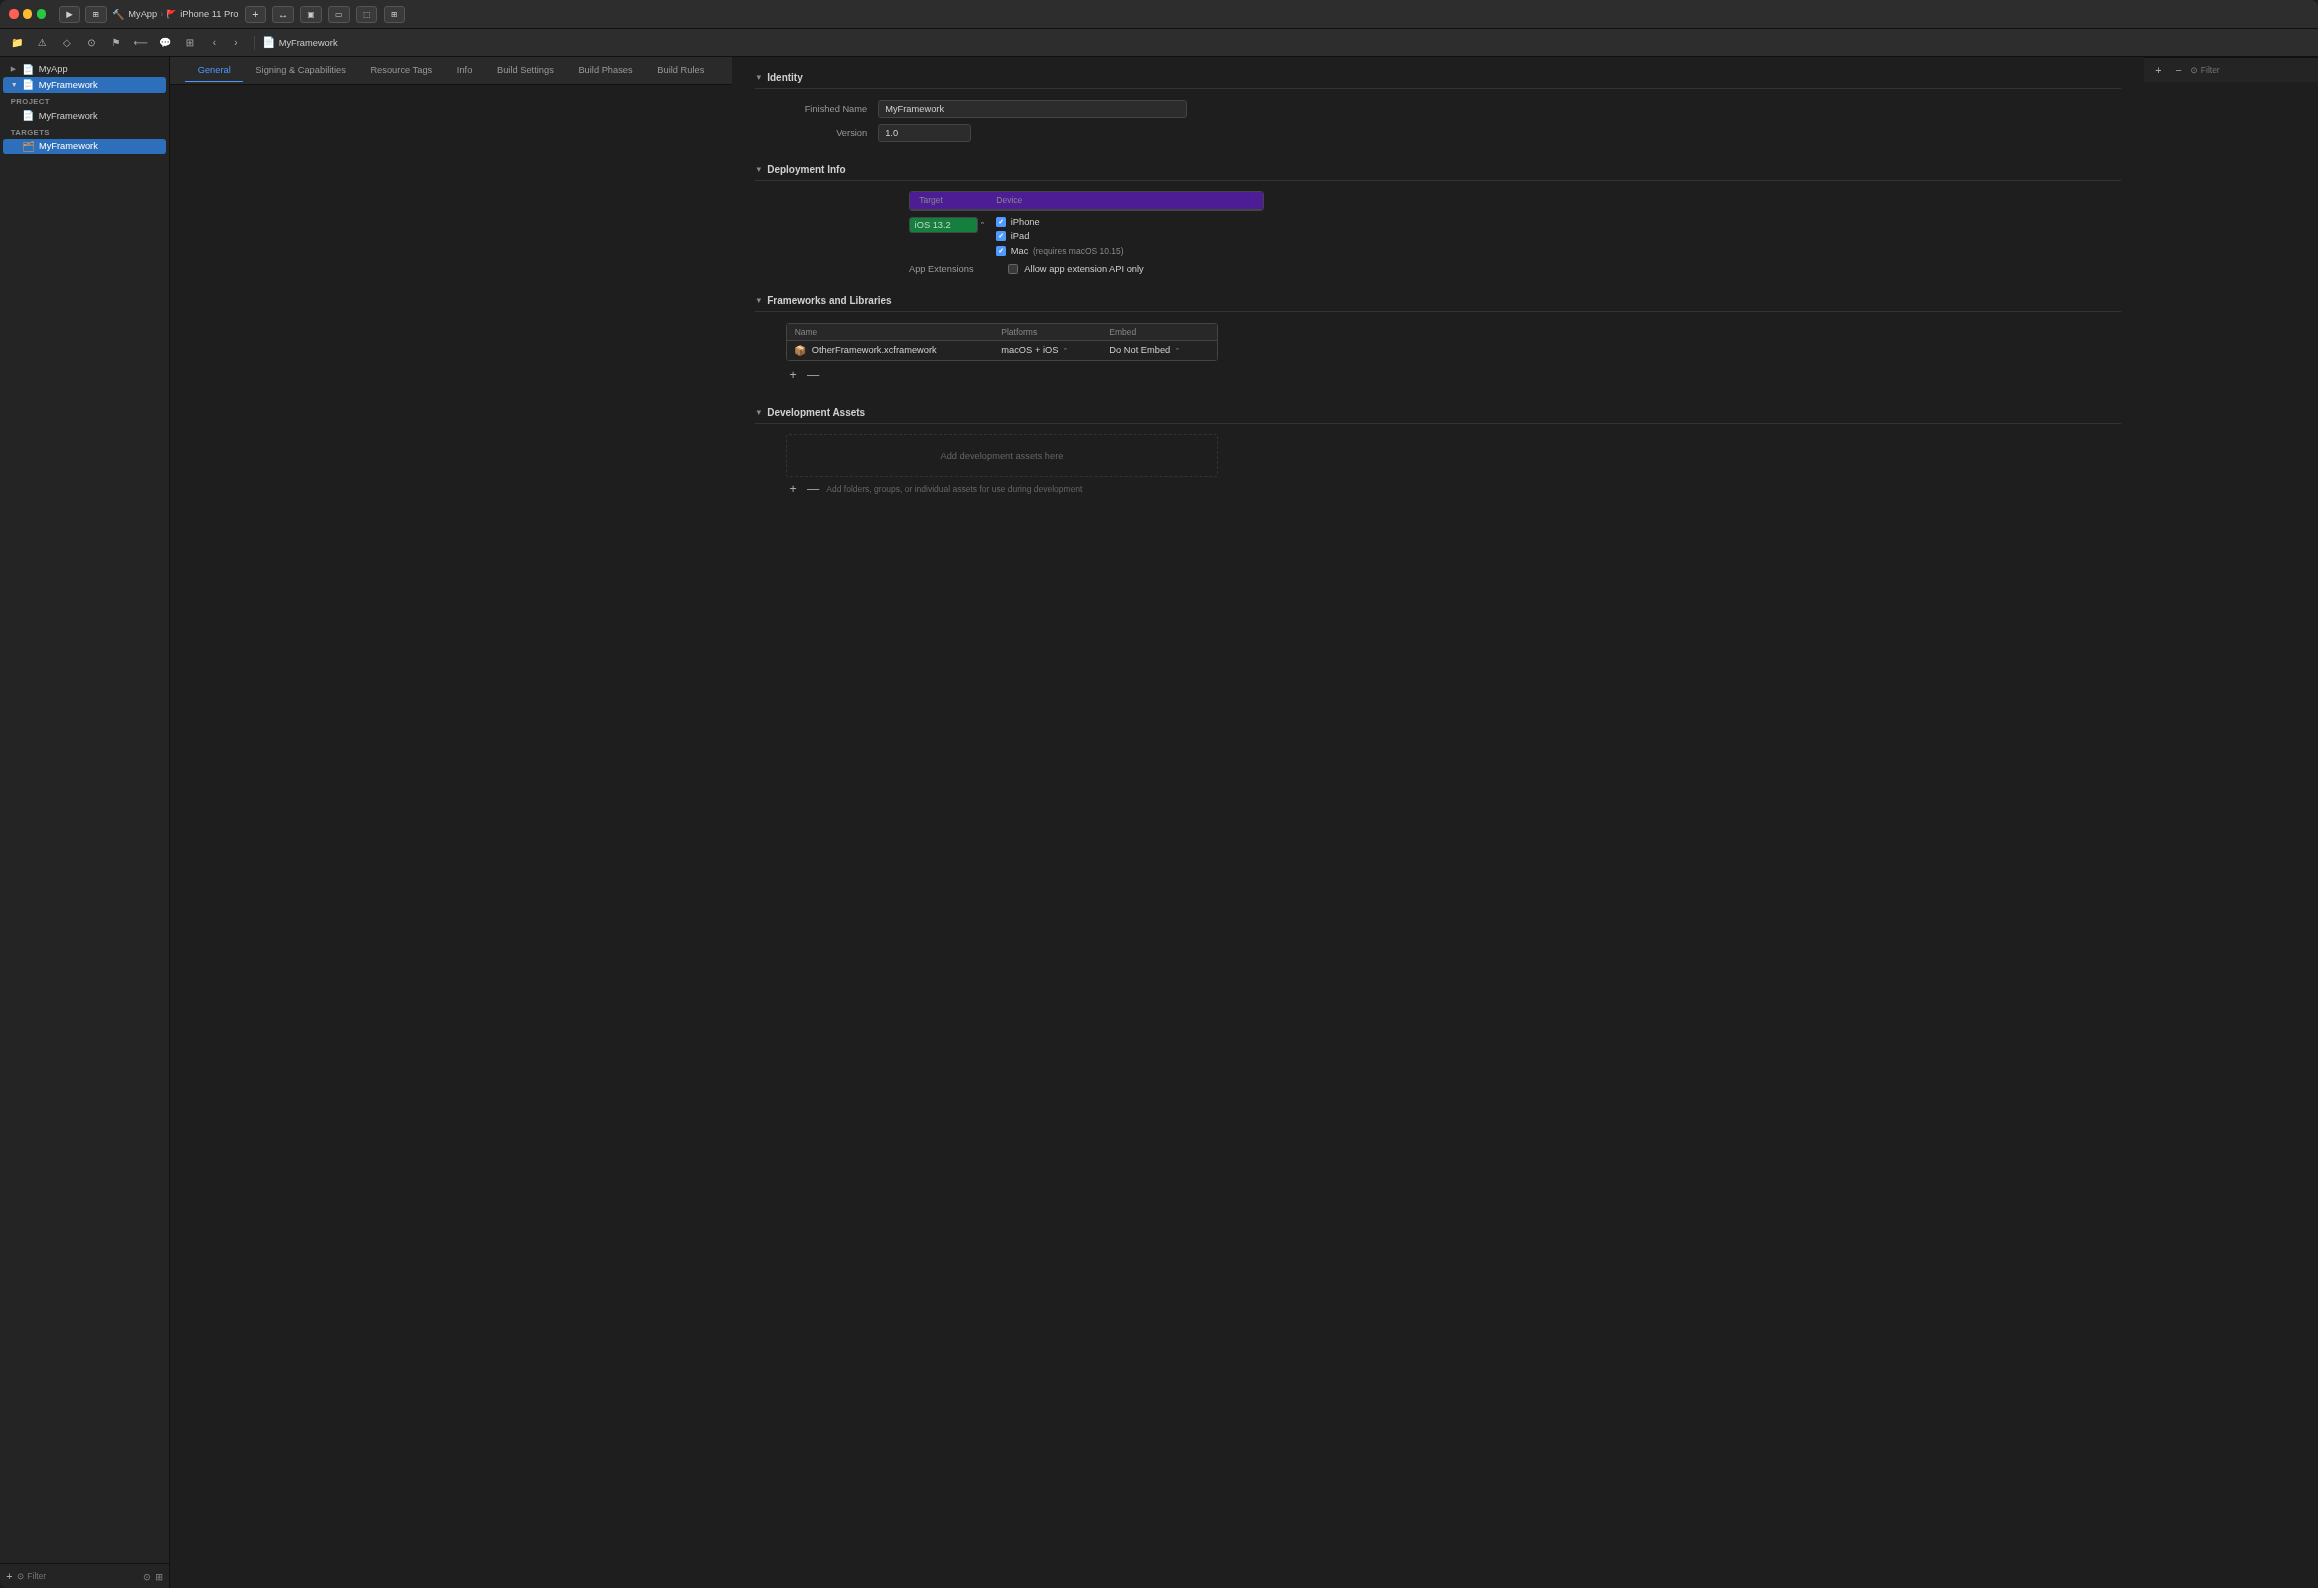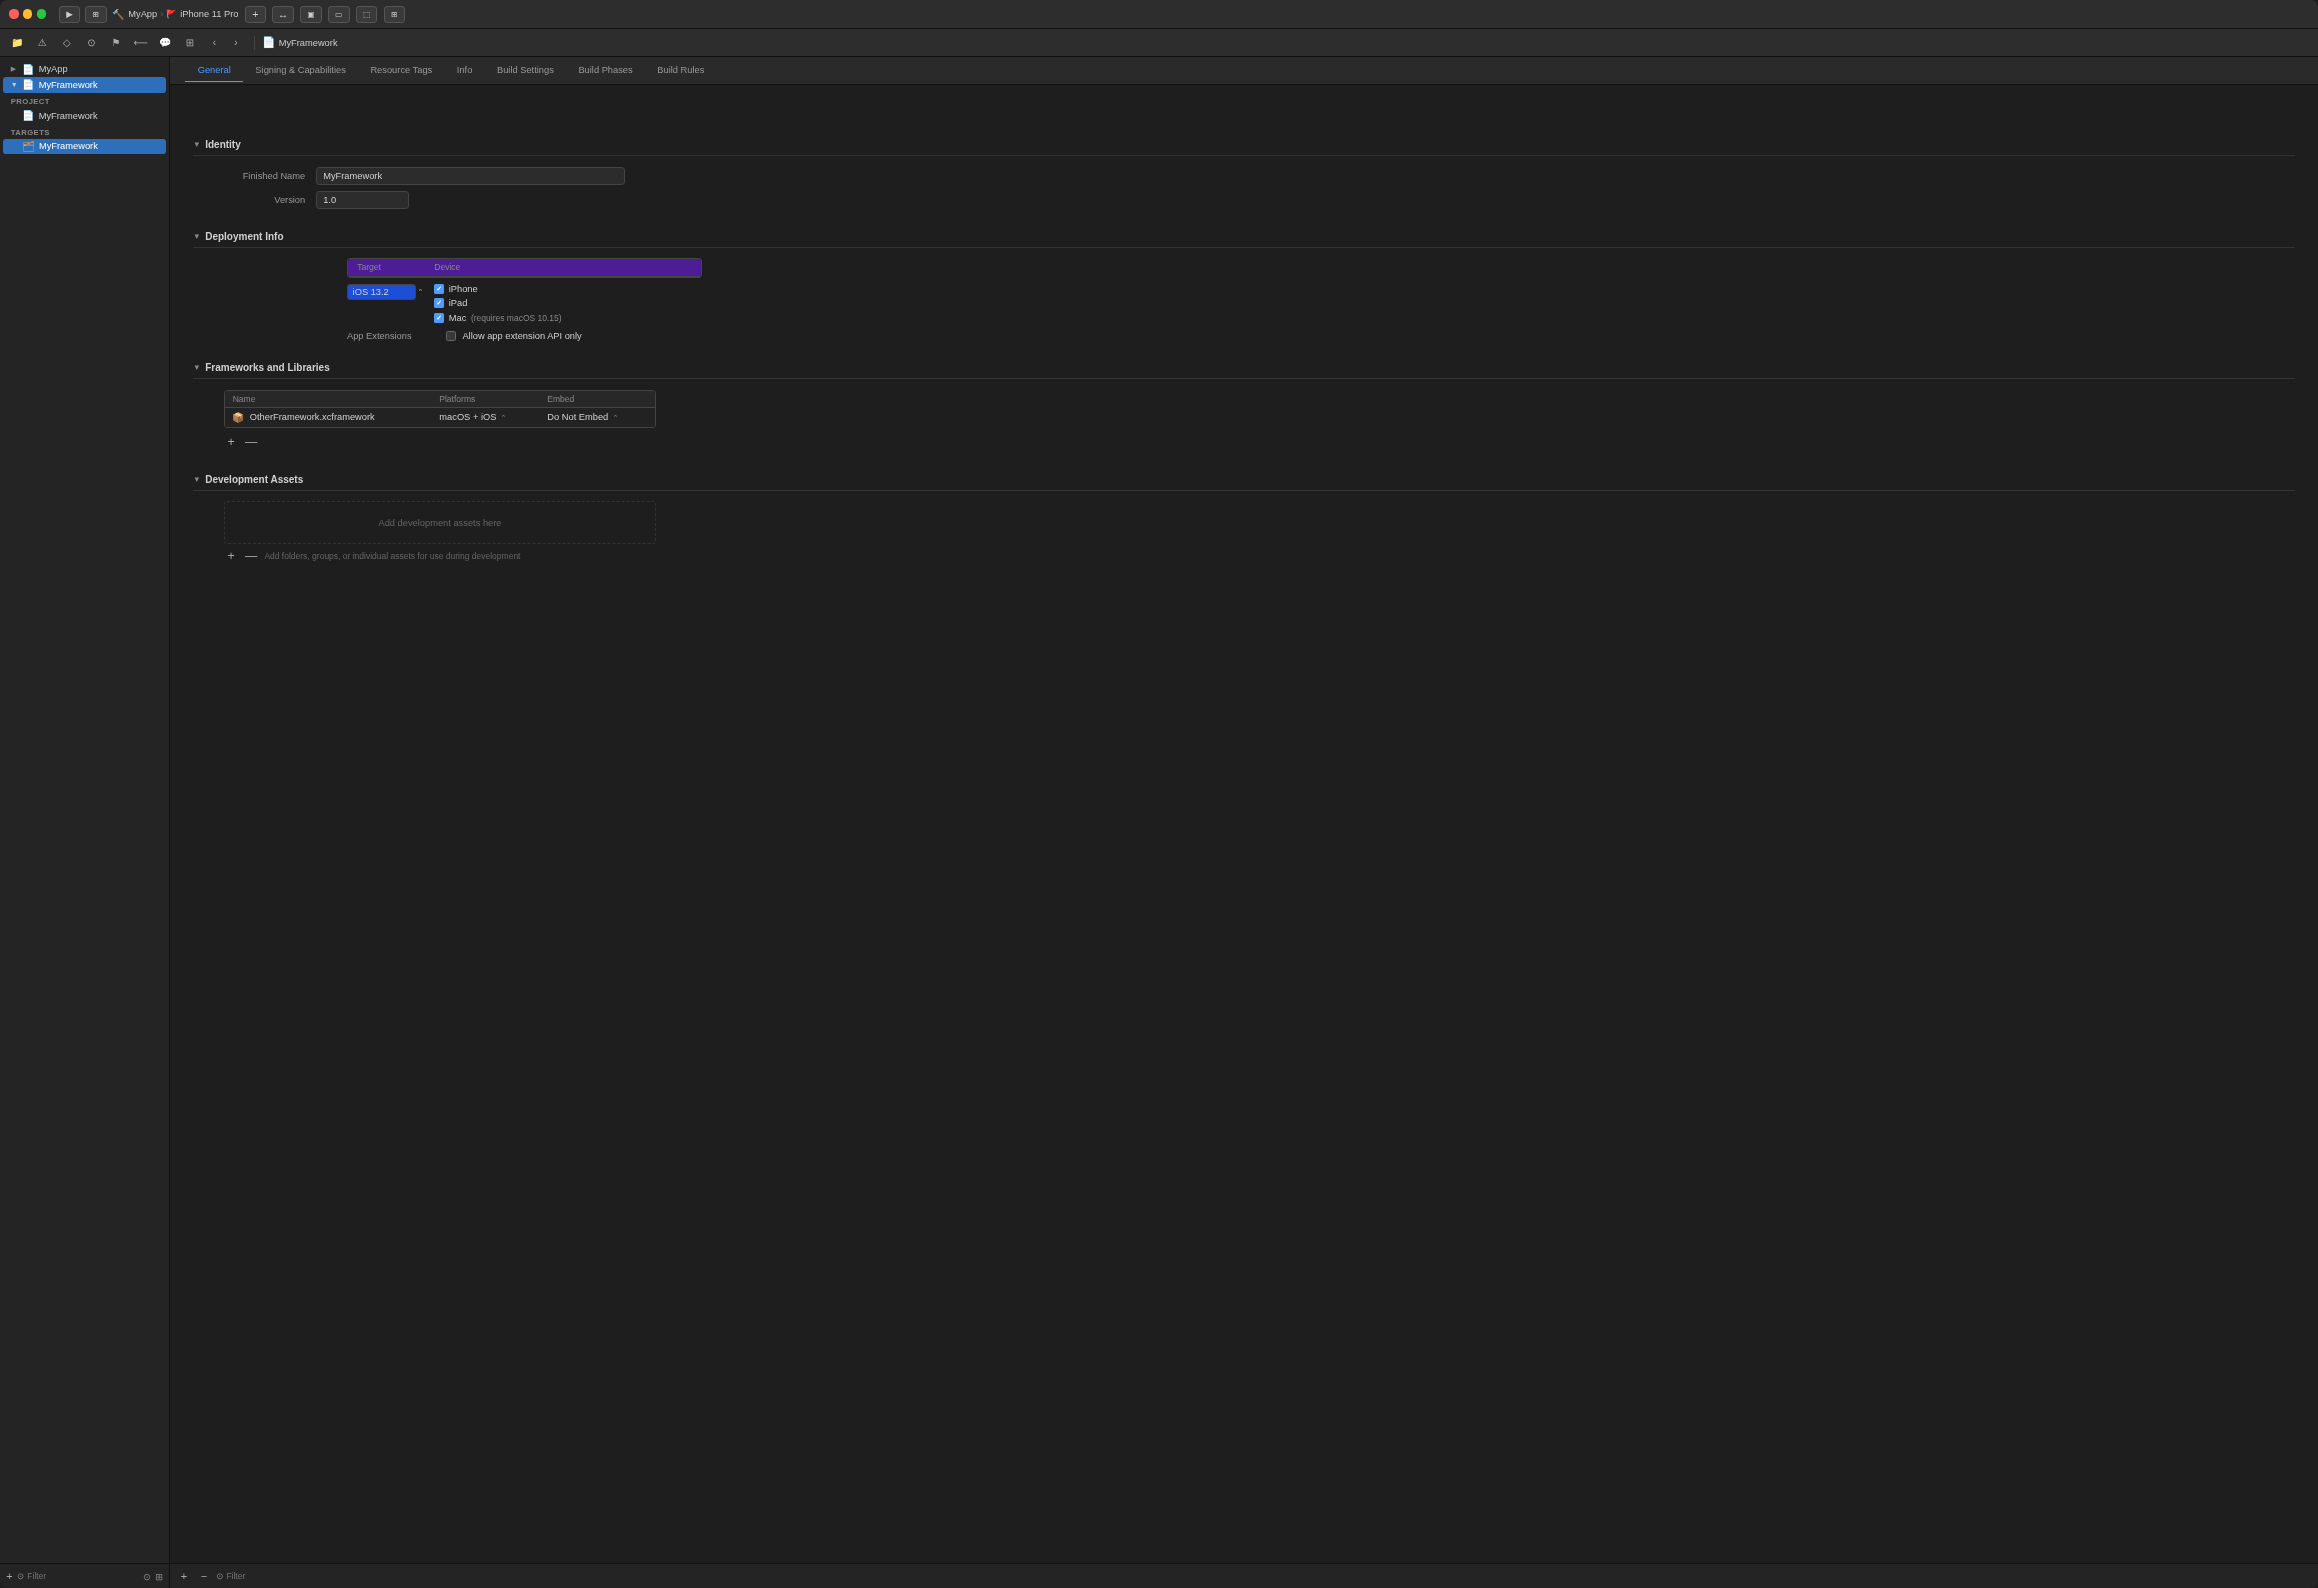--- a/index.html
+++ b/index.html
@@ -195,24 +195,22 @@
       border: none;
       color: #d0d0d0;
       font-size: 8.5px;
       outline: none;
     }
 
     
     .content-area {
       flex: 1;
       display: flex;
-      flex-direction: column;
       overflow: hidden;
       background: #1e1e1e;
-      gap: 39px;
     }
 
     
     .tabs-bar {
       display: flex;
       align-items: center;
       background: #2a2a2a;
       border-bottom: 0.8px solid #111;
       padding: 0 15.4px;
       height: 28px;
@@ -321,21 +319,21 @@
 
     
     .ios-row {
       display: flex;
       align-items: flex-start;
       margin-left: 154px;
       margin-top: 6.2px;
       gap: 10.8px;
     }
     .ios-version-select {
-      background: #1d4ed8;
+      background: #15803d;
       border: 0.8px solid #444;
       border-radius: 3.1px;
       padding: 2.3px 4.6px;
       color: #d0d0d0;
       font-size: 9.3px;
       min-width: 69px;
       appearance: none;
       cursor: pointer;
     }
     .checkboxes-col {

